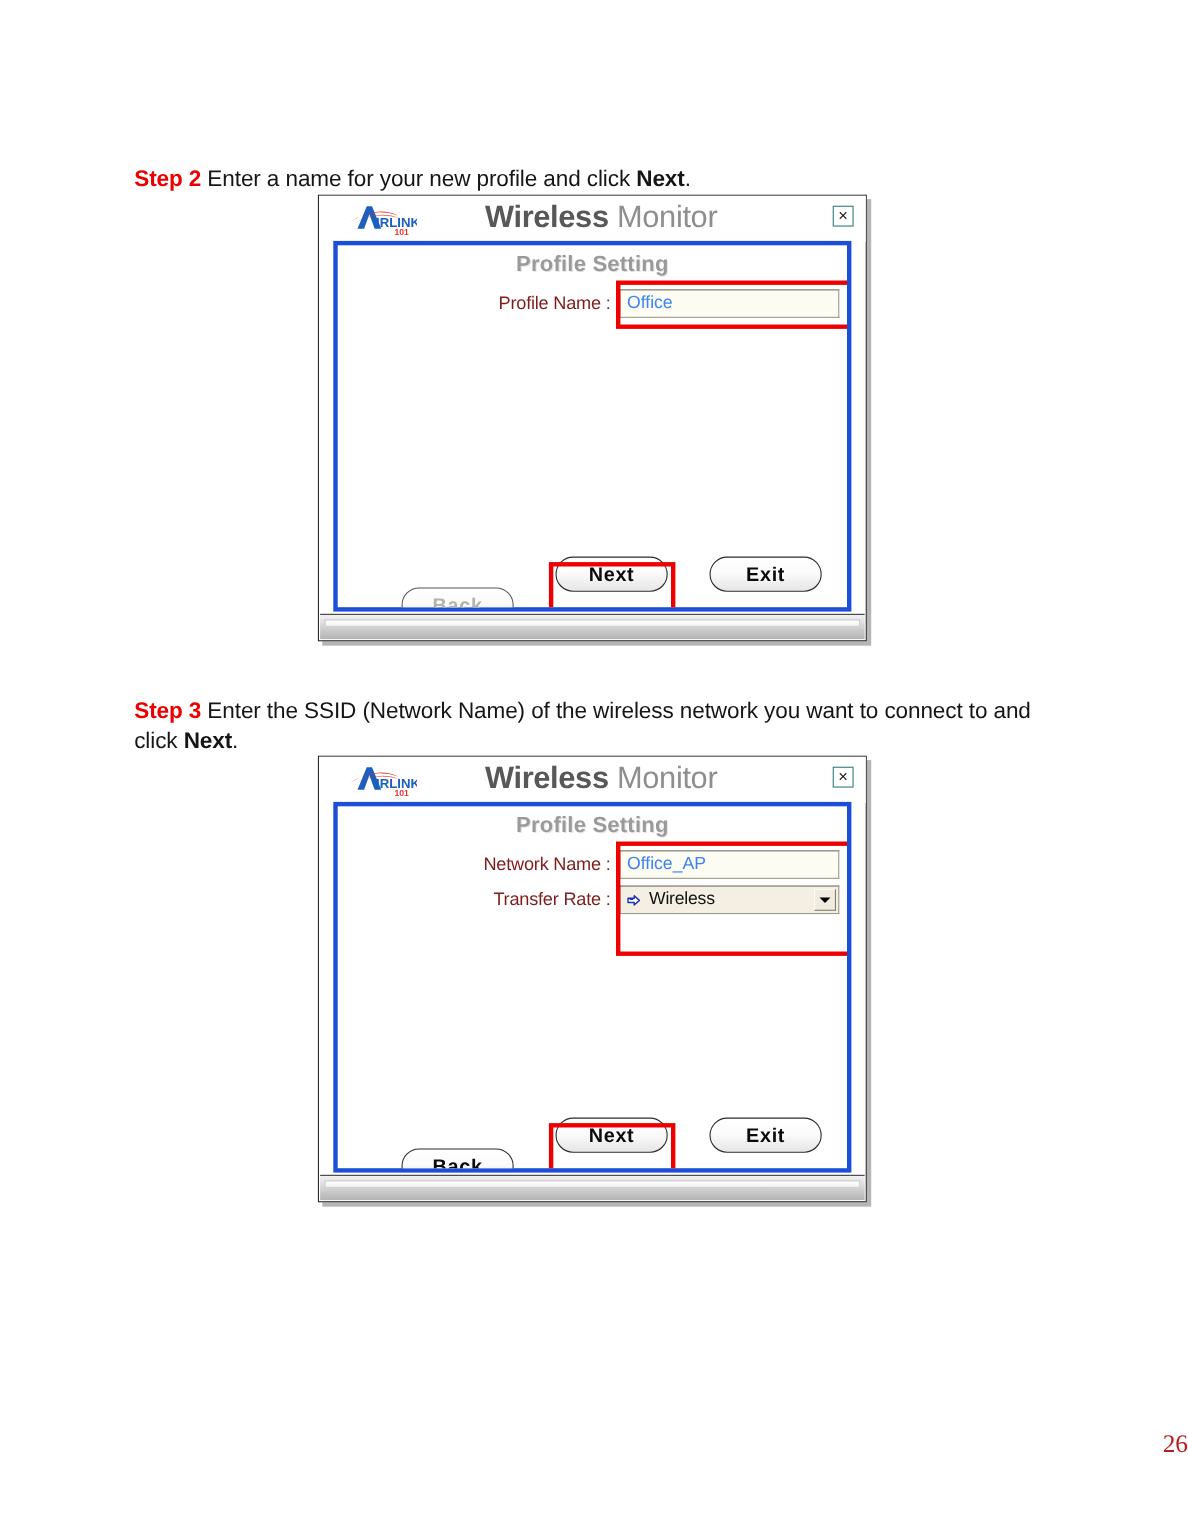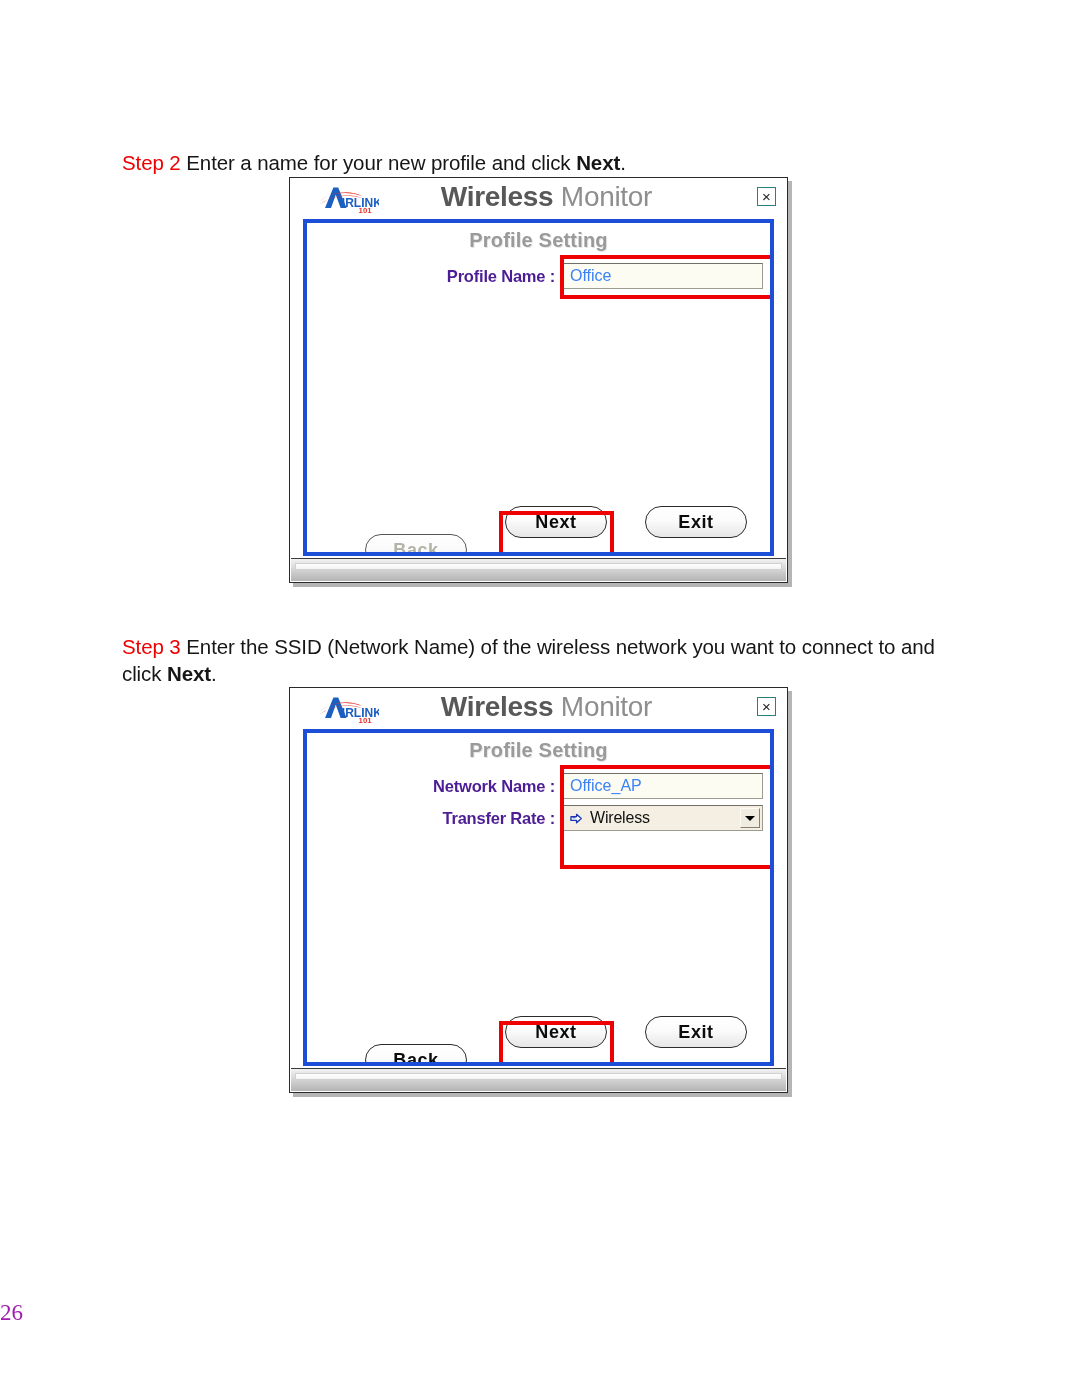--- a/index.html
+++ b/index.html
@@ -19,21 +19,21 @@
   
   .step-para {
     position: absolute;
     font-size: 20.5px;
     line-height: 27px;
     color: #161616;
     letter-spacing: -0.1px;
   }
   .step-label {
     color: #ee0000;
-    font-weight: normal;
+    font-weight: bold;
   }
   .bold { font-weight: bold; }
 
   #step2-para { left: 122px; top: 128px; width: 820px; }
   #step3-para { left: 122px; top: 612px; width: 840px; }
 
   
   .dialog {
     position: absolute;
     width: 499px;
@@ -134,25 +134,24 @@
     position: relative;
     height: 32px;
     display: flex;
     align-items: center;
   }
   .field-label {
     width: 256px;
     text-align: right;
     padding-right: 8px;
     font-size: 16.5px;
-    color: #4c1d95;
+    color: #7f1d1d;
     font-family: "Liberation Sans", sans-serif;
     letter-spacing: -0.2px;
     box-sizing: border-box;
-    font-weight: bold;
   }
   .textbox {
     width: 200px;
     height: 26px;
     background: #fdfcf2;
     border: 1px solid #9c9c8e;
     border-top-color: #6f6f66;
     border-left-color: #6f6f66;
     box-sizing: border-box;
     display: flex;
@@ -270,24 +269,24 @@
     background: linear-gradient(to bottom, #ffffff, #f3f3f3);
     border: 1px solid #d0d0d0;
     box-sizing: border-box;
   }
 
   
   #page-number {
     position: absolute;
     left: 0; right: 0;
     top: 1300px;
-    text-align: left;
+    text-align: right;
     font-family: "Liberation Serif", serif;
     font-size: 23px;
-    color: #a21caf;
+    color: #b91c1c;
   }
 </style>
 </head>
 <body>
 
 <p class="step-para" id="step2-para"><span class="step-label">Step 2</span><span> Enter a name for your new profile and click </span><span class="bold">Next</span><span>.</span></p>
 
 <div class="dialog" id="dialog-1">
 
   <div class="titlebar">

